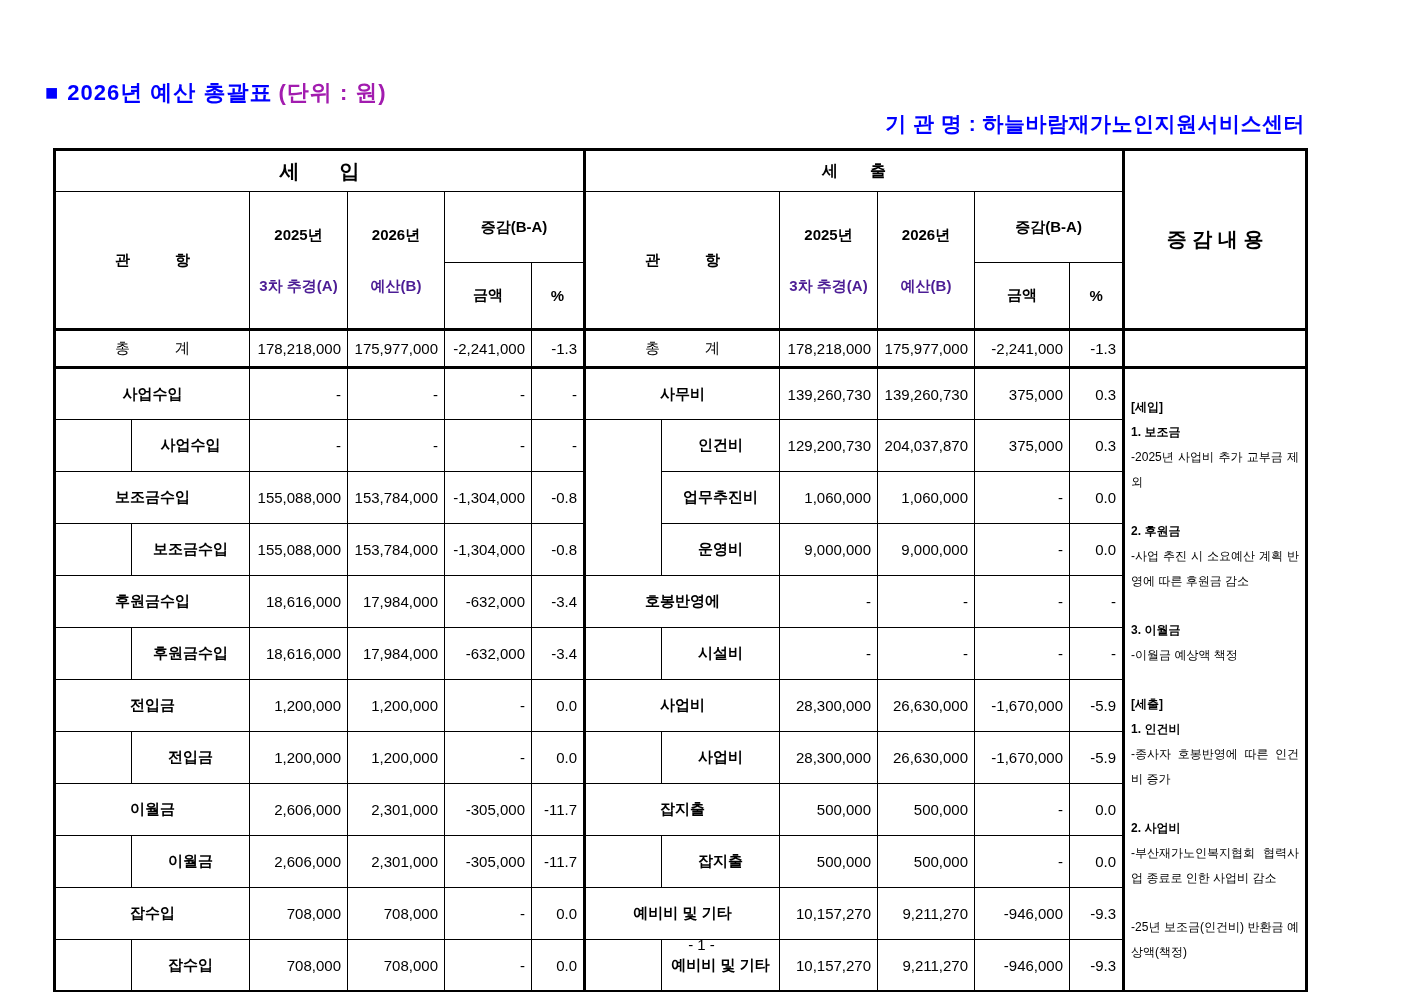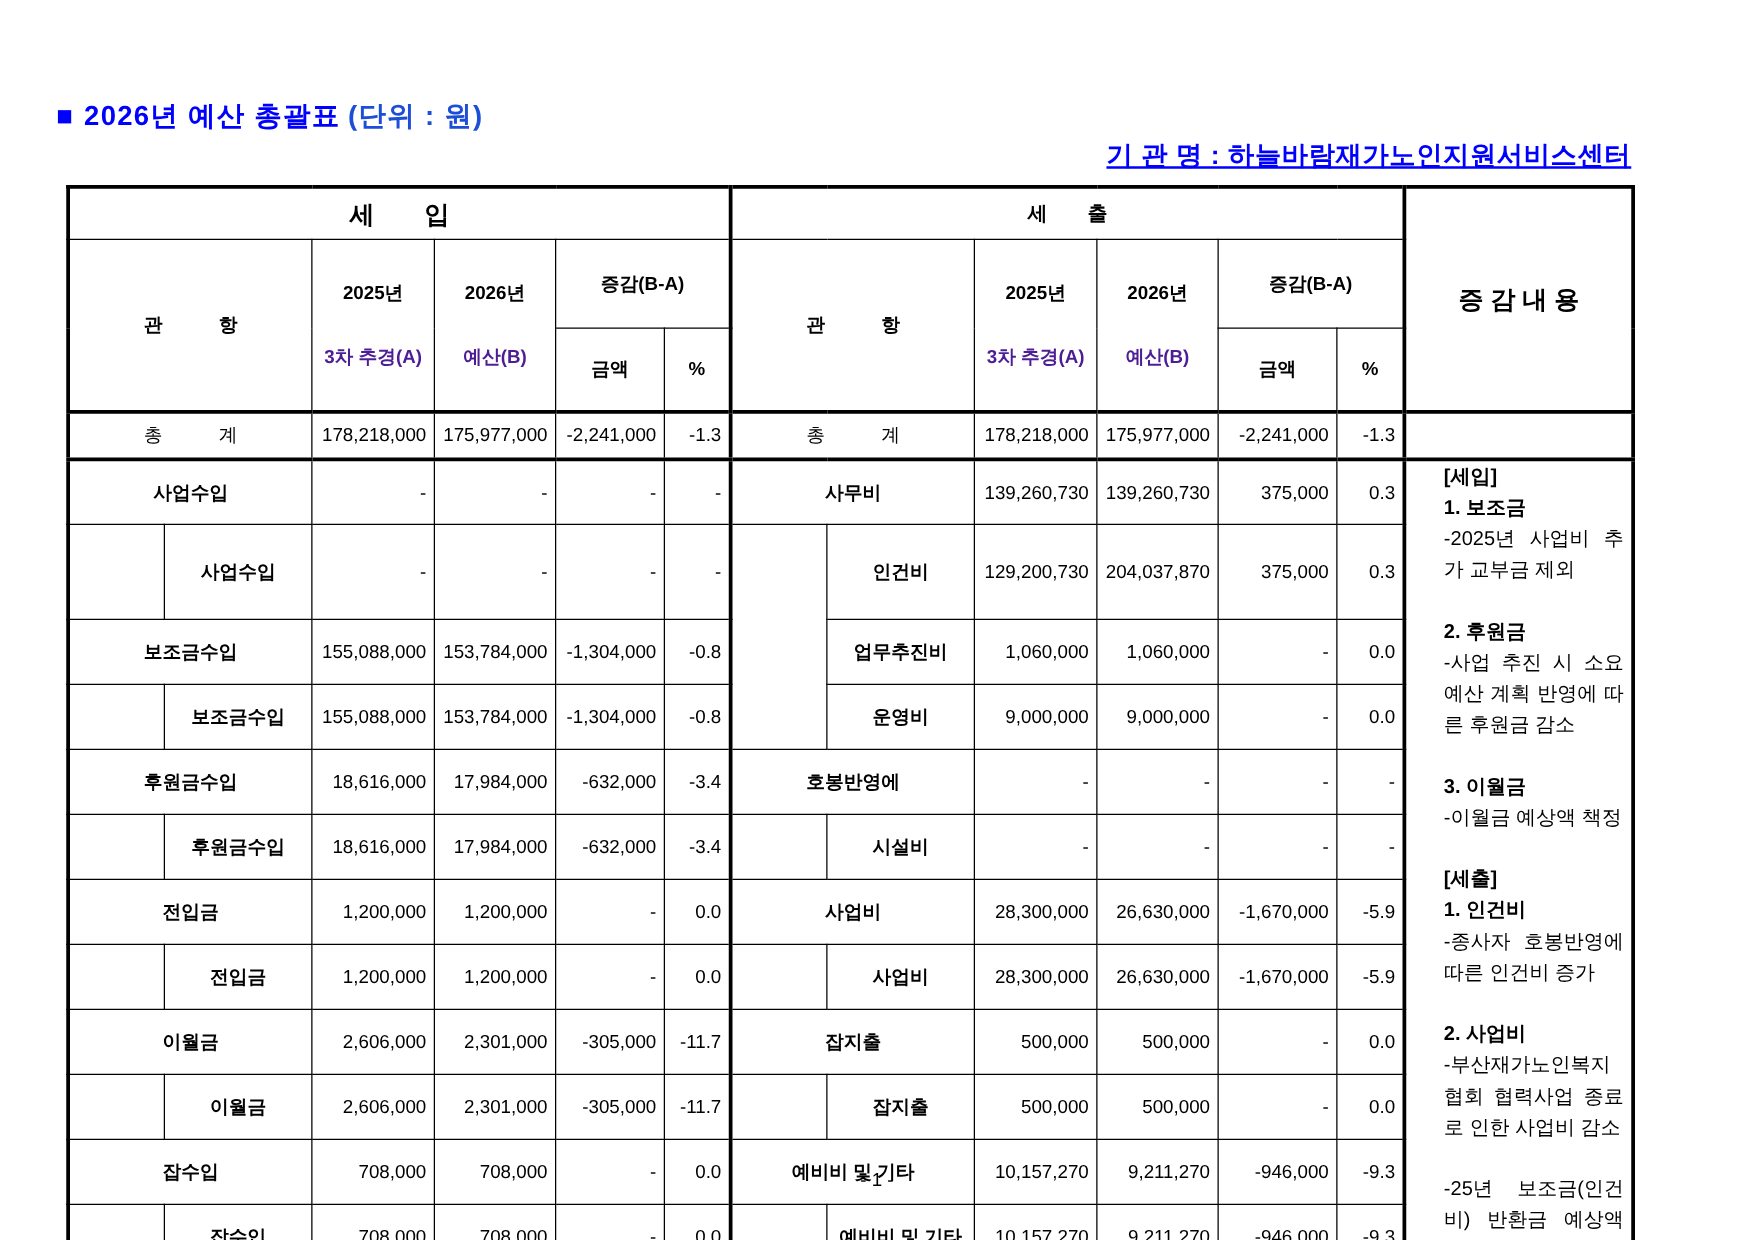--- a/index.html
+++ b/index.html
@@ -4,25 +4,25 @@
 <style>
   html,body{margin:0;padding:0;}
   body{
     width:1403px;height:992px;background:#ffffff;position:relative;
     font-family:"Liberation Sans","DejaVu Sans",sans-serif;color:#000;
   }
   .page-title{
     position:absolute;top:78px;left:45px;
     font-size:22px;font-weight:bold;color:#0000ff;letter-spacing:1px;white-space:pre;
   }
-  .page-title .unit{color:#1d4ed8;margin-left:6px;}
+  .page-title .unit{color:#a21caf;margin-left:6px;}
   .page-title .bullet{margin-right:8px;}
   .org-line{
     position:absolute;top:110px;left:53px;width:1252px;text-align:right;
-    font-size:21px;font-weight:bold;color:#0000ff;letter-spacing:0.5px;white-space:pre;text-decoration:underline;
+    font-size:21px;font-weight:bold;color:#0000ff;letter-spacing:0.5px;white-space:pre;
   }
   table.budget{
     position:absolute;top:148px;left:53px;width:1252px;
     border-collapse:collapse;table-layout:fixed;
     border:3px solid #000;
   }
   .budget th,.budget td{
     border:1px solid #000;font-size:15px;padding:0 6px;
     vertical-align:middle;
   }
@@ -34,21 +34,21 @@
   .num{text-align:right;padding-right:10px;font-weight:normal;}
   .pct{padding-right:7px;}
   .label{text-align:center;padding-left:6px;font-weight:bold;white-space:nowrap;}
   .center{text-align:center;}
   .total-row td{
     border-top:3px solid #000;border-bottom:3px solid #000;font-weight:normal;
   }
   .notes-cell{vertical-align:middle;padding:4px 8px;}
   .notes-line{
     line-height:25px;text-align:justify;word-break:break-all;
-    font-size:16px;white-space:normal;margin-left:24px;
+    font-size:12px;white-space:normal;
   }
   .notes-line.bold{font-weight:bold;text-align:left;word-break:keep-all;}
   .notes-line.sp{height:24px;}
   .footer{
     position:absolute;top:936px;left:0;width:1403px;text-align:center;
     font-size:15px;color:#000;white-space:pre;
   }
 </style>
 </head>
 <body>

